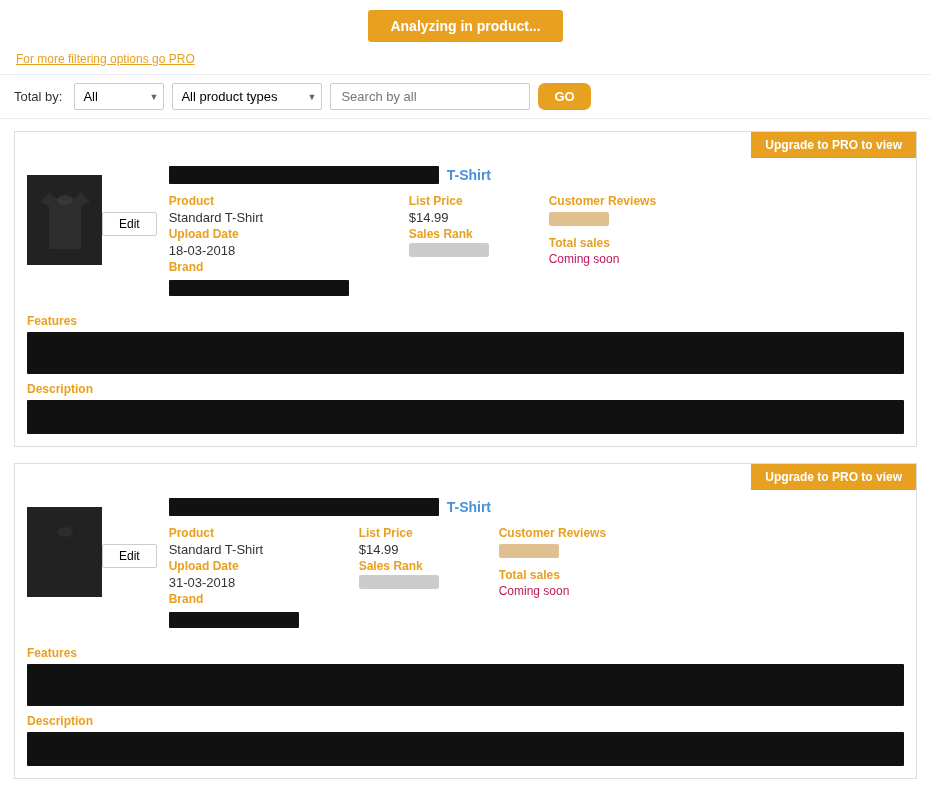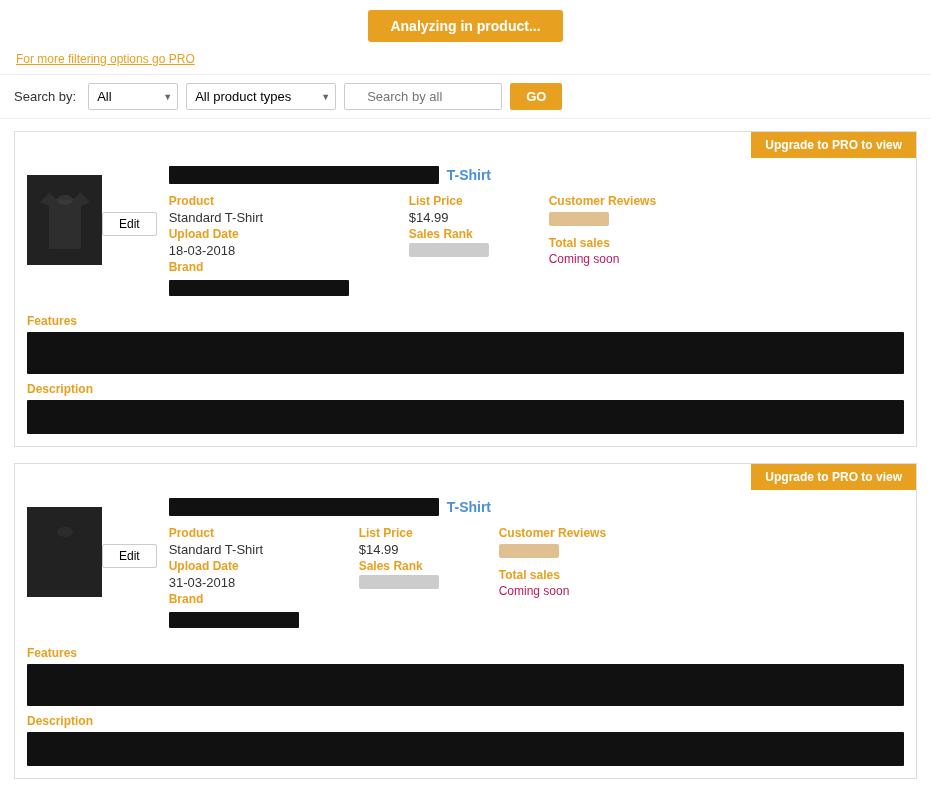--- a/index.html
+++ b/index.html
@@ -74,34 +74,34 @@
       color: #666;
     }
 
     .filter-select-wrapper select {
       padding-right: 22px;
     }
 
     .search-input {
       border: 1px solid #ccc;
       border-radius: 2px;
-      padding: 5px 22px;
-      font-size: 13px;
-      width: 158px;
+      padding: 5px 10px;
+      font-size: 13px;
+      width: 200px;
       outline: none;
     }
 
     .go-btn {
       background: #e8a020;
       color: #fff;
       border: none;
       padding: 6px 16px;
       font-size: 13px;
       font-weight: bold;
-      border-radius: 2px;
+      border-radius: 7px;
       cursor: pointer;
     }
 
     .sort-select-wrapper {
       position: relative;
       display: inline-flex;
       align-items: center;
       margin-left: auto;
     }
 
@@ -303,21 +303,21 @@
 </head>
 <body>
 
 <div class="top-bar">
   <button class="analyzing-btn">Analyzing in product...</button>
 </div>
 
 <a class="pro-link">For more filtering options go PRO</a>
 
 <div class="filter-bar">
-  <span class="filter-label">Search by:</span>
+  <span class="filter-label">Total by:</span>
 
   <div class="filter-select-wrapper">
     <select class="filter-select">
       <option>All</option>
     </select>
   </div>
 
   <div class="filter-select-wrapper">
     <select class="filter-select" style="min-width:150px;">
       <option>All product types</option>

